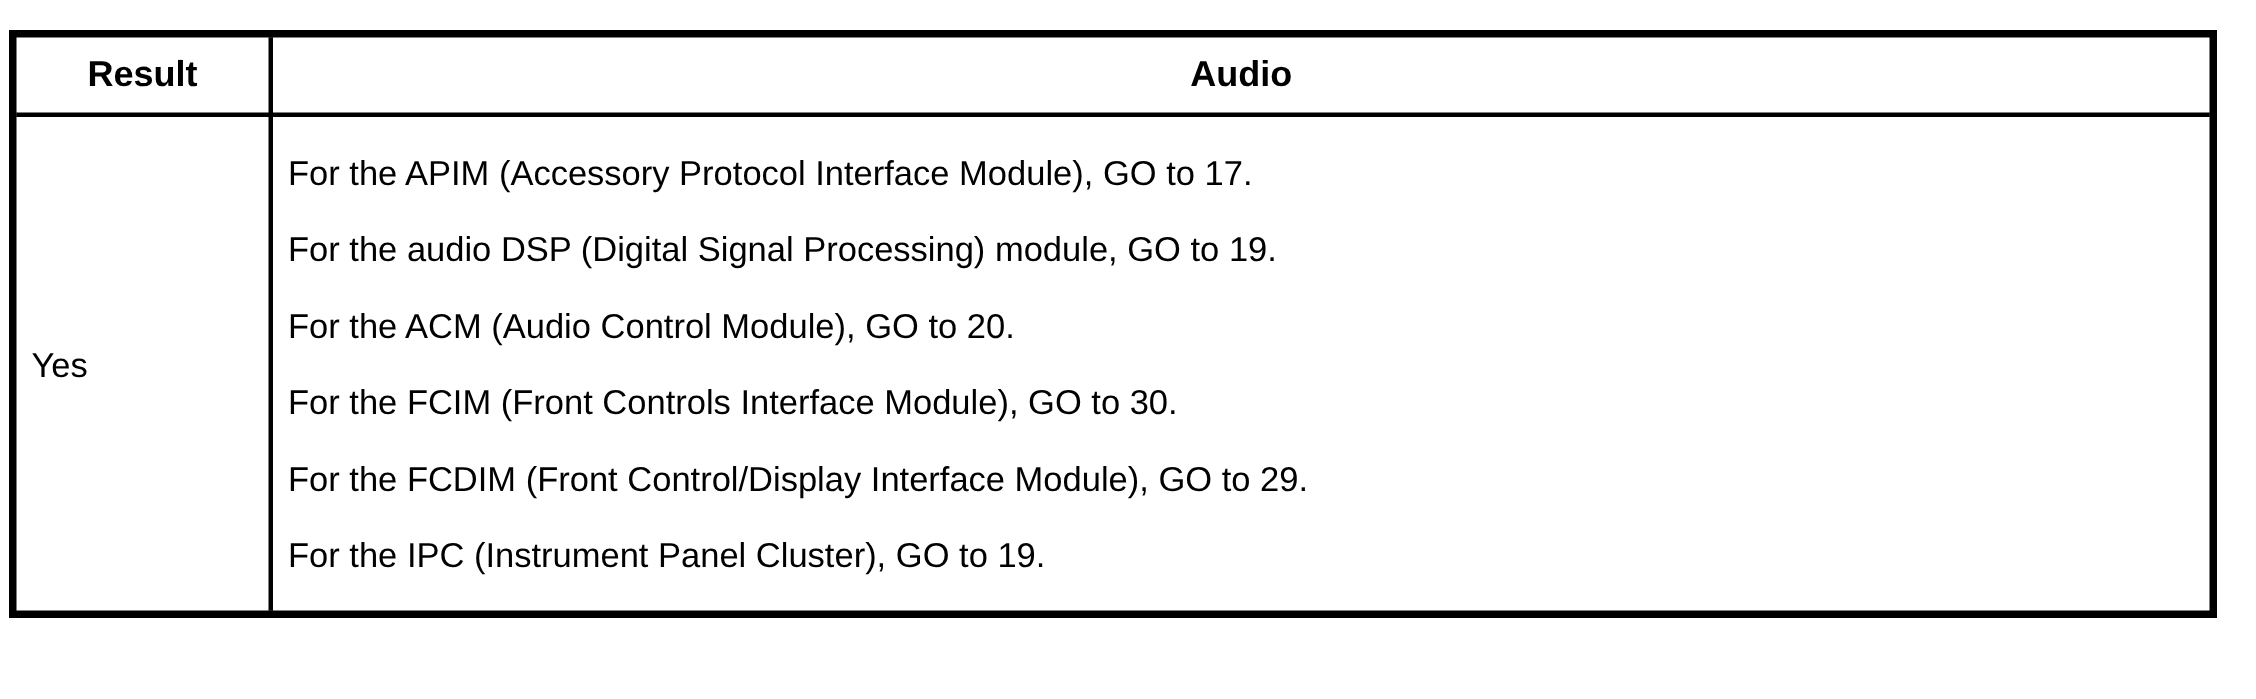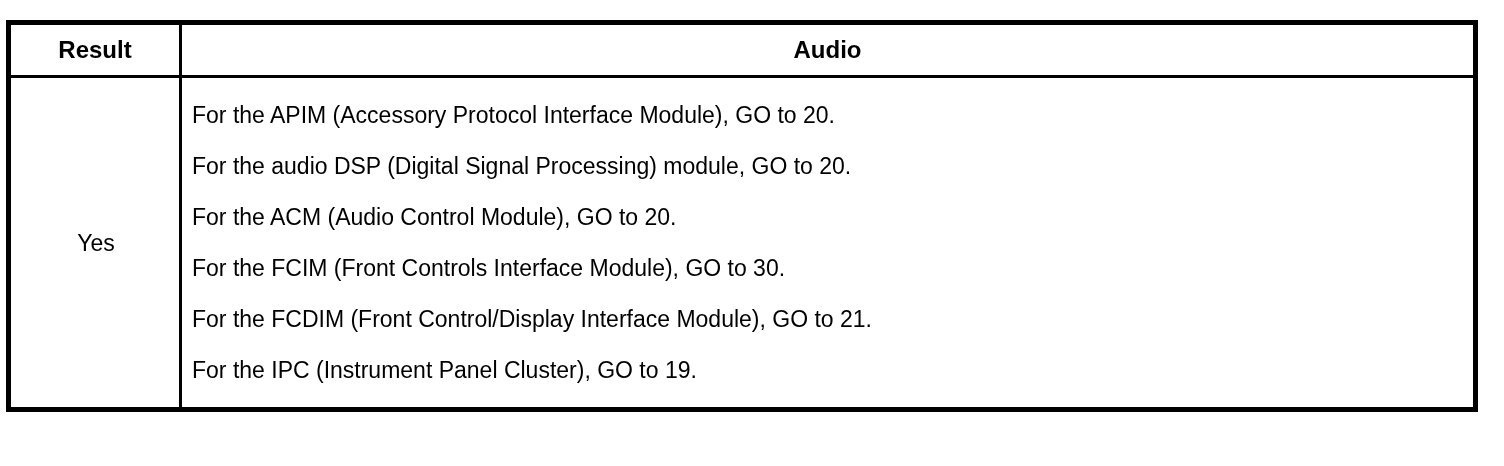--- a/index.html
+++ b/index.html
@@ -39,21 +39,20 @@
   th.col-result {
     width: 168px;
   }
   .diag-table td {
     font-size: 23px;
     vertical-align: middle;
     line-height: 28px;
   }
   td.result-cell {
     padding: 8px 8px 8px 10px;
-    text-align: center;
   }
   td.action-cell {
     padding: 0 10px;
   }
   td.action-cell p {
     margin: 23px 0;
     line-height: 28px;
   }
   td.action-cell.single p {
     margin: 14px 0;
@@ -67,23 +66,23 @@
     <thead>
       <tr>
         <th class="col-result">Result</th>
         <th class="col-action">Audio</th>
       </tr>
     </thead>
     <tbody>
       <tr>
         <td class="result-cell">Yes</td>
         <td class="action-cell">
-          <p>For the APIM (Accessory Protocol Interface Module), GO to 20.</p>
-          <p>For the audio DSP (Digital Signal Processing) module, GO to 20.</p>
+          <p>For the APIM (Accessory Protocol Interface Module), GO to 17.</p>
+          <p>For the audio DSP (Digital Signal Processing) module, GO to 19.</p>
           <p>For the ACM (Audio Control Module), GO to 20.</p>
           <p>For the FCIM (Front Controls Interface Module), GO to 30.</p>
-          <p>For the FCDIM (Front Control/Display Interface Module), GO to 21.</p>
+          <p>For the FCDIM (Front Control/Display Interface Module), GO to 29.</p>
           <p>For the IPC (Instrument Panel Cluster), GO to 19.</p>
         </td>
       </tr>
     </tbody>
   </table>
 </div>
 
 </body></html>

